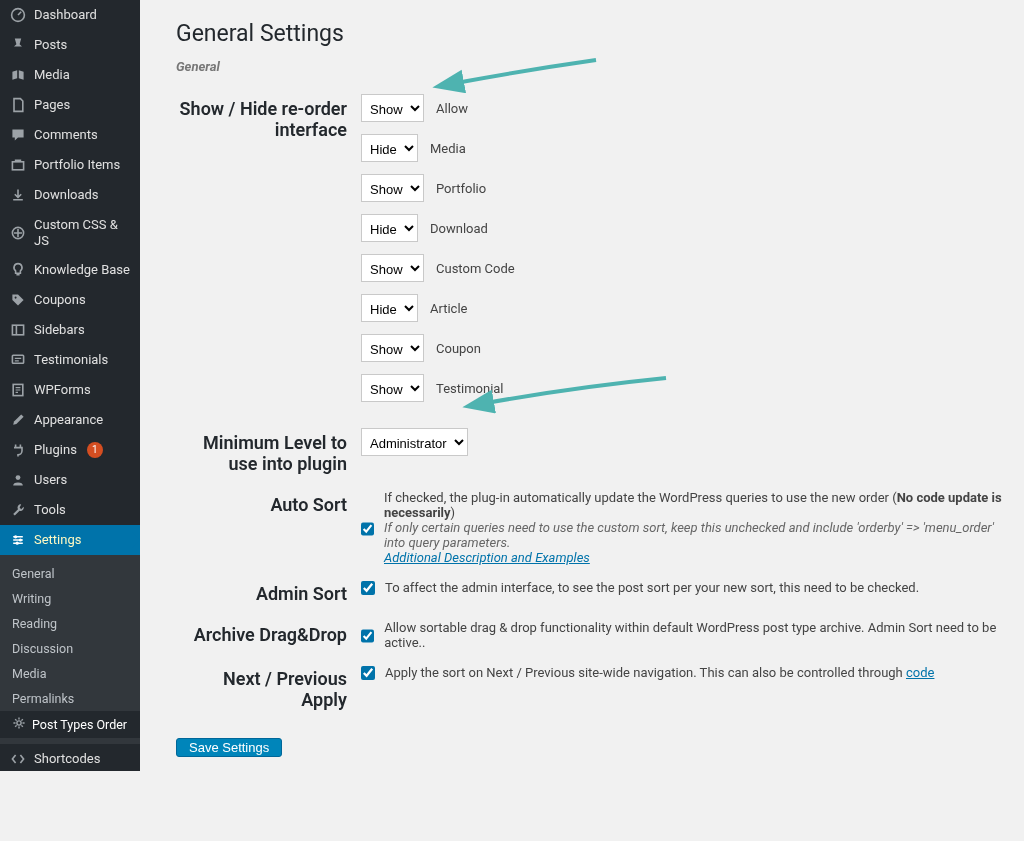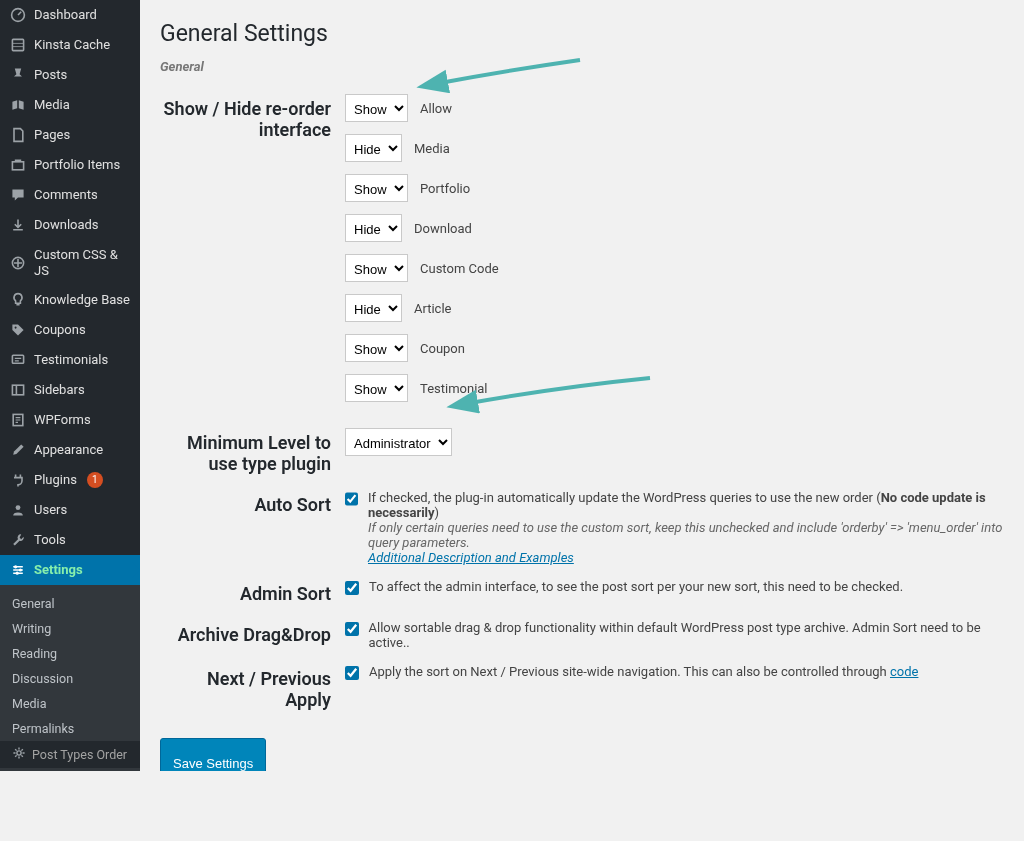--- a/index.html
+++ b/index.html
@@ -1,54 +1,54 @@
 <!DOCTYPE html>
 <html><head>
   <meta charset="utf-8">
   <style>
     * { margin: 0; padding: 0; box-sizing: border-box; }
     body { font-family: -apple-system, Segoe UI, Roboto, Helvetica, Arial, sans-serif; font-size: 13px; color: #444; background: #f1f1f1; }
-    .wrap { display: flex; width: 1024px; height: 771px; overflow: hidden; }
+    .wrap { display: flex; width: 1024px; height: 771px; overflow: hidden; gap: 16px; }
 
     
     .sidebar { width: 140px; background: #23282d; color: #eee; display: flex; flex-direction: column; }
     .menu-item { display: flex; align-items: center; gap: 8px; padding: 7px 10px; color: #e0e0e0; cursor: pointer; font-size: 13px; line-height: 1.2; }
     .menu-item .icon { width: 16px; height: 16px; display: flex; align-items: center; justify-content: center; color:#9ca2a7; }
     .menu-item .icon svg { width: 16px; height: 16px; fill: currentColor; display:block; }
     .menu-item.light .icon { color: #e8e8e8; }
     .menu-sep { height: 4px; }
-    .menu-item.current { background: #0073aa; color: #86efac; position: relative; font-weight: bold; }
+    .menu-item.current { background: #0073aa; color: #fef9c3; position: relative; }
     .menu-item.current .icon { color:#fff; }
     .menu-item.current::after { content: ""; position: absolute; right: -8px; top: 50%; transform: translateY(-50%); border: 8px solid transparent; border-left-color: #0073aa; }
     .badge { display: inline-flex; align-items: center; justify-content: center; min-width: 16px; height: 16px; border-radius: 8px; background: #d54e21; color: #fff; font-size: 10px; padding: 0 4px; margin-left: 2px; }
     .submenu { background: #32373c; padding: 6px 0; }
     .submenu-item { padding: 5px 12px; color: #bfc4c9; cursor: pointer; font-size: 12.5px; }
-    .submenu-item.active { color: #a3a3a3; background:#23282d; display:flex; align-items:center; gap:6px; }
+    .submenu-item.active { color: #ffffff; background:#23282d; display:flex; align-items:center; gap:6px; }
     .submenu-item.active .icon { color:#9ca2a7; }
 
     
     .content { flex: 1; padding: 16px 20px; overflow: hidden; position: relative; }
     h1.page-title { font-size: 23px; font-weight: 400; color: #23282d; margin: 4px 0 12px; }
     .section-title { font-style: italic; font-weight: 700; color: #777; margin-bottom: 14px; font-size: 13px; }
 
     table.form { width: 100%; border-collapse: collapse; }
     table.form th { width: 185px; text-align: right; vertical-align: top; padding: 10px 14px 10px 0; font-weight: 600; color: #23282d; font-size: 18px;}
     table.form td { padding: 6px 0 8px; vertical-align: top; }
 
     .type-row { display: flex; align-items: center; gap: 12px; margin-bottom: 12px; }
     select.small { border: 1px solid #c9c9c9; background: #fff; height: 28px; padding: 6px 4px; font-size: 13px; min-width: 56px; }
     .type-name { color:#444; }
 
     .muted { color: #666; font-style: italic; }
     a.link { color: #0073aa; text-decoration: underline; cursor: pointer; }
-    .checkbox-row { display: flex; align-items: flex-start; gap: 10px; }
+    .checkbox-row { display: flex; align-items: center; gap: 10px; }
     .checkbox-row input[type=checkbox]{ margin-top: 2px; width:14px; height:14px; accent-color:#0073aa; }
     .desc-block { }
 
-    .save-btn { margin-top: 18px; background: #0085ba; border: 1px solid #006799; color: #fff; padding: 17px 12px; border-radius: 3px; font-size: 13px; cursor: pointer; }
+    .save-btn { margin-top: 18px; background: #0085ba; border: 1px solid #006799; color: #fff; padding: 1px 12px; border-radius: 3px; font-size: 13px; cursor: pointer; }
 
     
     .arrow { position: absolute; pointer-events: none; }
     .arrow svg { overflow: visible; }
   </style>
 </head>
 <body>
 
 <svg width="0" height="0" style="position:absolute">
   <defs>
@@ -143,28 +143,20 @@
   <div class="sidebar">
     <div id="menu-top">
         <div class="menu-item ">
           <span class="icon">
             <svg>
               <use href="#i-dashboard"></use>
             </svg>
           </span>
           <span>Dashboard</span>
         </div>
-        <div class="menu-item ">
-          <span class="icon">
-            <svg>
-              <use href="#i-cache"></use>
-            </svg>
-          </span>
-          <span>Kinsta Cache</span>
-        </div>
       </div>
     <div class="menu-sep"></div>
     <div id="menu-middle">
         <div class="menu-item ">
           <span class="icon">
             <svg>
               <use href="#i-pin"></use>
             </svg>
           </span>
           <span>Posts</span>
@@ -181,36 +173,36 @@
           <span class="icon">
             <svg>
               <use href="#i-page"></use>
             </svg>
           </span>
           <span>Pages</span>
         </div>
         <div class="menu-item ">
           <span class="icon">
             <svg>
+              <use href="#i-comment"></use>
+            </svg>
+          </span>
+          <span>Comments</span>
+        </div>
+        <div class="menu-item ">
+          <span class="icon">
+            <svg>
               <use href="#i-portfolio"></use>
             </svg>
           </span>
           <span>Portfolio Items</span>
         </div>
         <div class="menu-item ">
           <span class="icon">
             <svg>
-              <use href="#i-comment"></use>
-            </svg>
-          </span>
-          <span>Comments</span>
-        </div>
-        <div class="menu-item ">
-          <span class="icon">
-            <svg>
               <use href="#i-download"></use>
             </svg>
           </span>
           <span>Downloads</span>
         </div>
         <div class="menu-item ">
           <span class="icon">
             <svg>
               <use href="#i-css"></use>
             </svg>
@@ -229,32 +221,32 @@
           <span class="icon">
             <svg>
               <use href="#i-tag"></use>
             </svg>
           </span>
           <span>Coupons</span>
         </div>
         <div class="menu-item ">
           <span class="icon">
             <svg>
+              <use href="#i-sidebar"></use>
+            </svg>
+          </span>
+          <span>Sidebars</span>
+        </div>
+        <div class="menu-item ">
+          <span class="icon">
+            <svg>
               <use href="#i-testimonial"></use>
             </svg>
           </span>
           <span>Testimonials</span>
-        </div>
-        <div class="menu-item ">
-          <span class="icon">
-            <svg>
-              <use href="#i-sidebar"></use>
-            </svg>
-          </span>
-          <span>Sidebars</span>
         </div>
         <div class="menu-item ">
           <span class="icon">
             <svg>
               <use href="#i-form"></use>
             </svg>
           </span>
           <span>WPForms</span>
         </div>
       </div>
@@ -377,21 +369,21 @@
                 <select class="small"><option>Show</option></select>
                 <span class="type-name">Coupon</span>
               </div>
               <div class="type-row">
                 <select class="small"><option>Show</option></select>
                 <span class="type-name">Testimonial</span>
               </div>
             </td>
       </tr>
       <tr>
-        <th>Minimum Level to use type plugin</th>
+        <th>Minimum Level to use into plugin</th>
         <td>
           <select class="small" style="min-width:95px">
             <option>Administrator</option>
           </select>
         </td>
       </tr>
       <tr>
         <th>Auto Sort</th>
         <td>
           <div class="checkbox-row">

